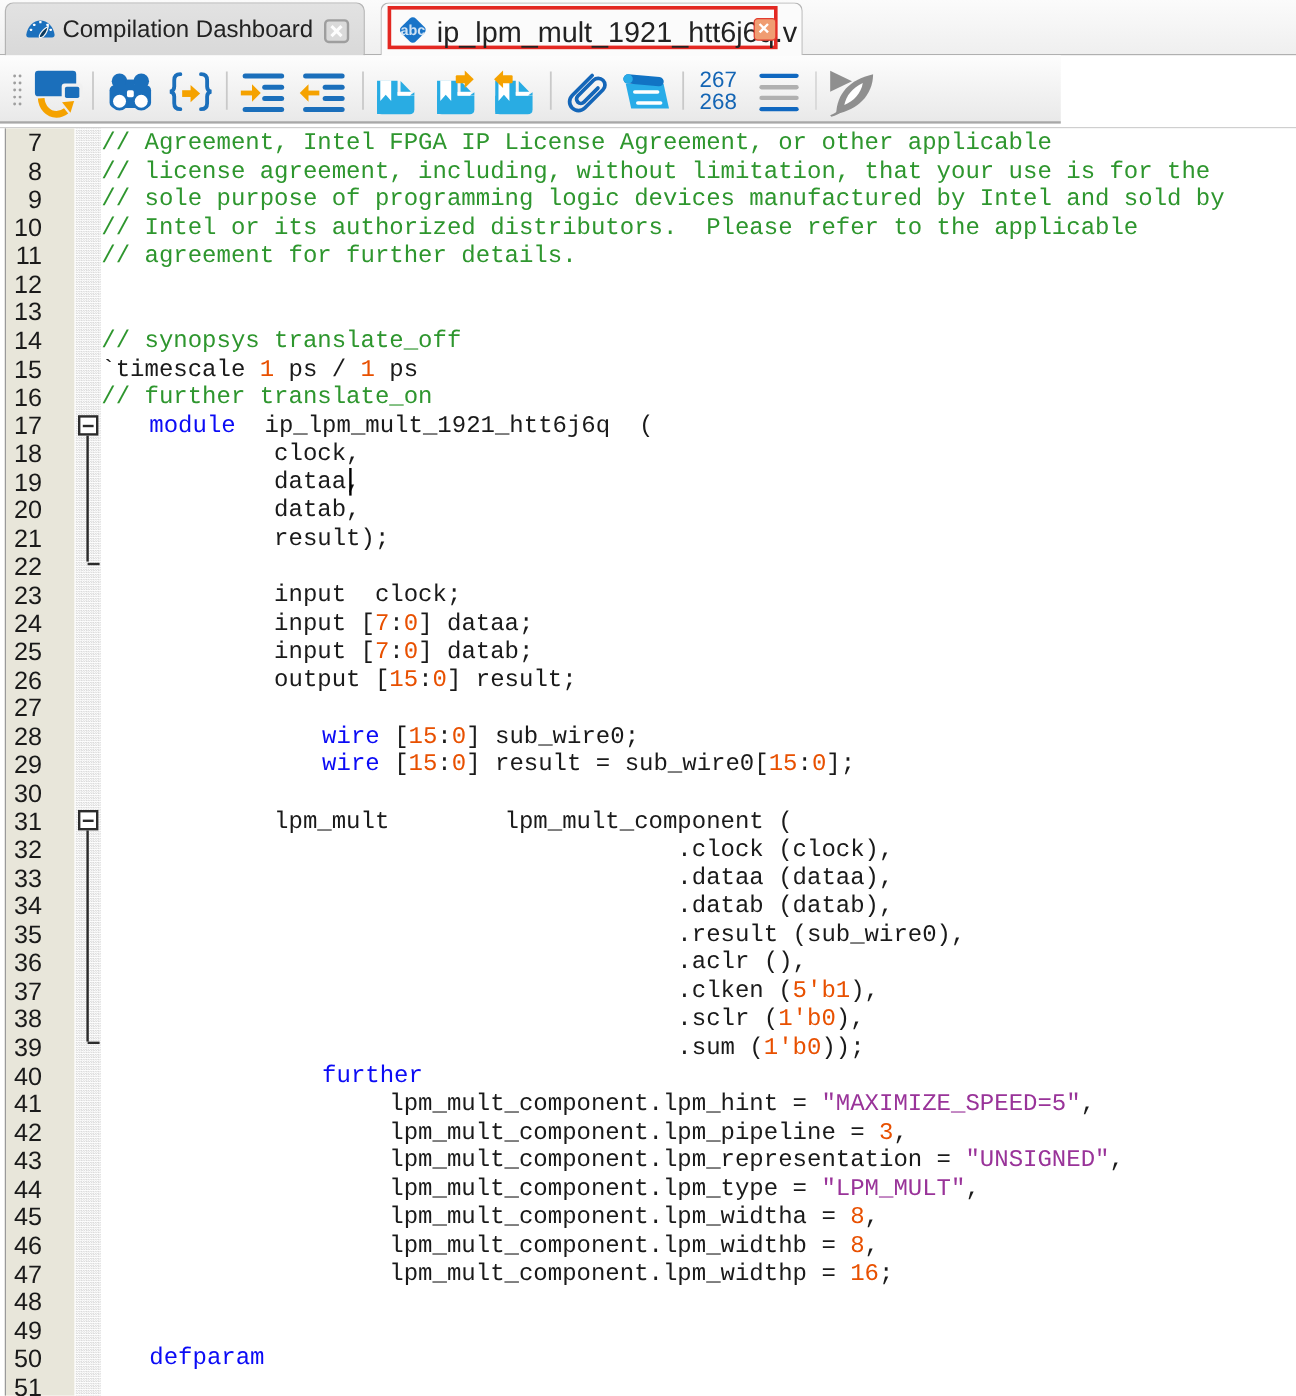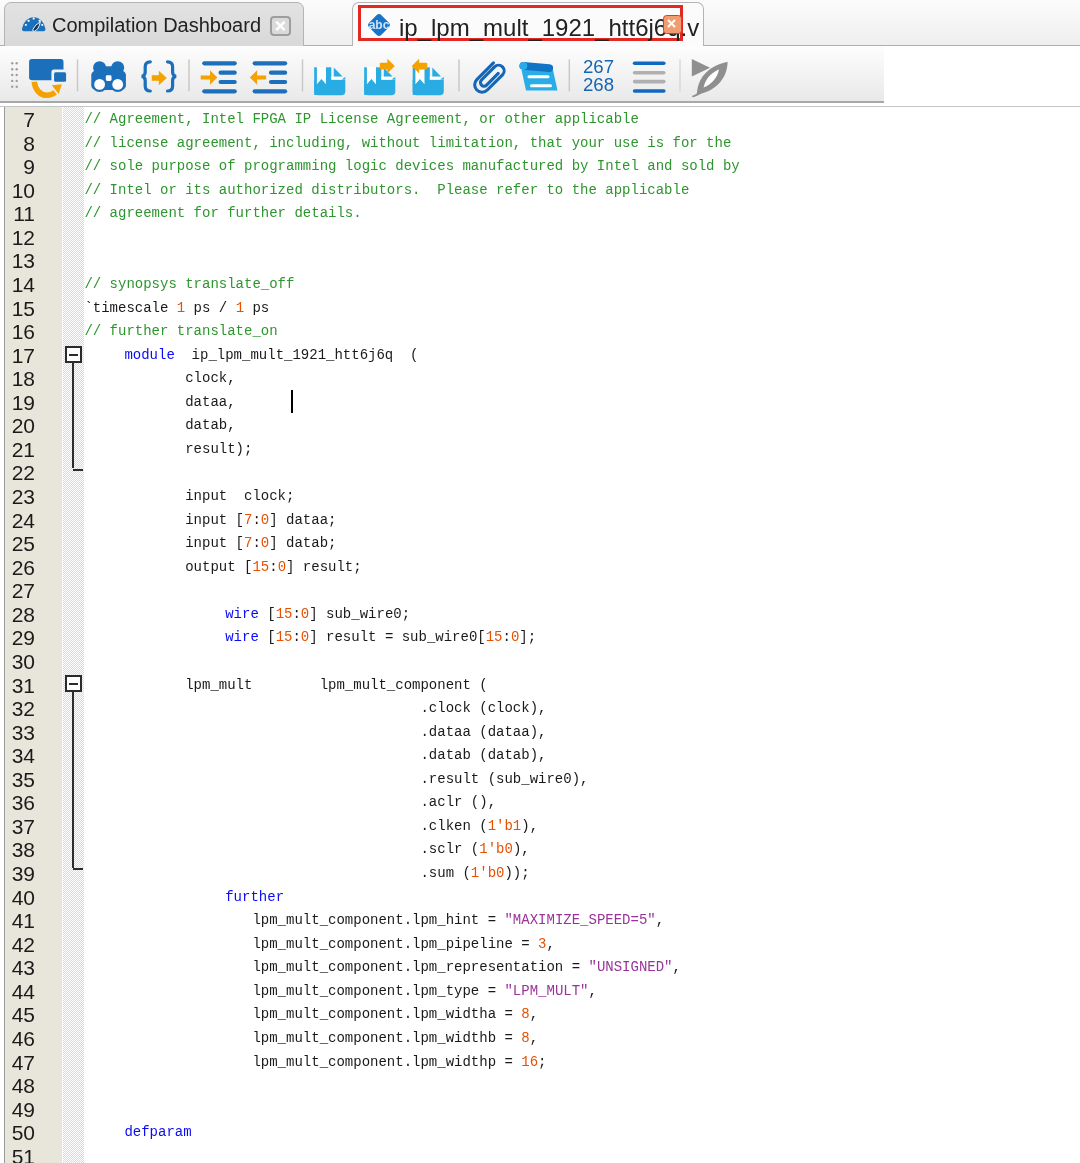--- a/index.html
+++ b/index.html
@@ -6,21 +6,21 @@
   html,body { width:1080px; height:1163px; background:#fff; overflow:hidden;
     font-family:"Liberation Sans", sans-serif; }
   .abs { position:absolute; }
 
   
   #tabbar { position:absolute; left:0; top:0; width:1080px; height:46px;
     background:linear-gradient(#fbfbfb, #efefef); border-bottom:1px solid #b0b0b0; }
   .tab { position:absolute; top:2px; height:49px; border:1px solid #b4b4b4;
     border-radius:7px 7px 0 0; }
   #tab1 { left:4px; width:300px; background:linear-gradient(#e2e2e2,#d8d8d8); }
-  #tab2 { left:317px; width:352px; height:44px; background:#fbfbfb; border-bottom:none;margin-left:35px; }
+  #tab2 { left:317px; width:352px; height:44px; background:#fbfbfb; border-bottom:none; }
   #redbox { position:absolute; left:5px; top:2px; width:325px; height:36px;
     border:3px solid #e32822; background:transparent; }
   .tabtxt { position:absolute; top:11px; font-size:20px; color:#222; white-space:pre; }
   #tab1 .tabtxt { left:47px; }
   #tab2 .tabtxt { left:46px; font-size:24px; }
   #close1 { position:absolute; left:265px; top:13px; width:21px; height:20px;
     background:#dadada; border:2px solid #9e9e9e; border-radius:4px; }
   #close2 { position:absolute; left:310px; top:11.5px; width:19px; height:19px;
     background:#f09d72; border:1.5px solid #e23b2e; border-radius:3.5px; }
 
@@ -33,21 +33,21 @@
   #editor { position:absolute; left:0; top:107px; width:1080px; height:1056px; background:#fff; }
   #gutter { position:absolute; left:4px; top:0; width:58px; height:1056px;
     background:#e8e6da; border-left:1px solid #9a9a9a; }
   #gutternums { position:absolute; left:0; top:1px; width:35px; text-align:right;
     font-family:"Liberation Sans", sans-serif; font-size:21px; line-height:23.56px;
     color:#1a1a1a; white-space:pre; }
   #hatch { position:absolute; left:63px; top:0; width:21px; height:1056px;
     background:repeating-conic-gradient(#d9d9d9 0% 25%, #ffffff 0% 50%);
     background-size:2px 2px; }
   #code { position:absolute; left:84.4px; top:1px;
-    font-family:"Liberation Mono", monospace; font-size:14px; line-height:23.56px;
+    font-family:"Liberation Mono", monospace; font-size:20px; line-height:23.56px;
     color:#1a1a1a; white-space:pre; }
   .c { color:#2e962e; }  
   .k { color:#0b0bf5;margin-left:40px; }  
   .n { color:#e85000; }  
   .s { color:#993399; }  
 
   
   .foldbox { position:absolute; width:17px; height:17px; background:#fff;
     border:2px solid #2b2b2b; }
   .foldbox::after { content:""; position:absolute; left:2px; top:5.5px; width:9px;
@@ -280,21 +280,21 @@
 
             <span class="k">wire</span> [<span class="n">15</span>:<span class="n">0</span>] sub_wire0;
             <span class="k">wire</span> [<span class="n">15</span>:<span class="n">0</span>] result = sub_wire0[<span class="n">15</span>:<span class="n">0</span>];
 
             lpm_mult        lpm_mult_component (
                                         .clock (clock),
                                         .dataa (dataa),
                                         .datab (datab),
                                         .result (sub_wire0),
                                         .aclr (),
-                                        .clken (<span class="n">1'b1</span>),
+                                        .clken (<span class="n">5'b1</span>),
                                         .sclr (<span class="n">1'b0</span>),
                                         .sum (<span class="n">1'b0</span>));
             <span class="k">further</span>
                     lpm_mult_component.lpm_hint = <span class="s">"MAXIMIZE_SPEED=5"</span>,
                     lpm_mult_component.lpm_pipeline = <span class="n">3</span>,
                     lpm_mult_component.lpm_representation = <span class="s">"UNSIGNED"</span>,
                     lpm_mult_component.lpm_type = <span class="s">"LPM_MULT"</span>,
                     lpm_mult_component.lpm_widtha = <span class="n">8</span>,
                     lpm_mult_component.lpm_widthb = <span class="n">8</span>,
                     lpm_mult_component.lpm_widthp = <span class="n">16</span>;

